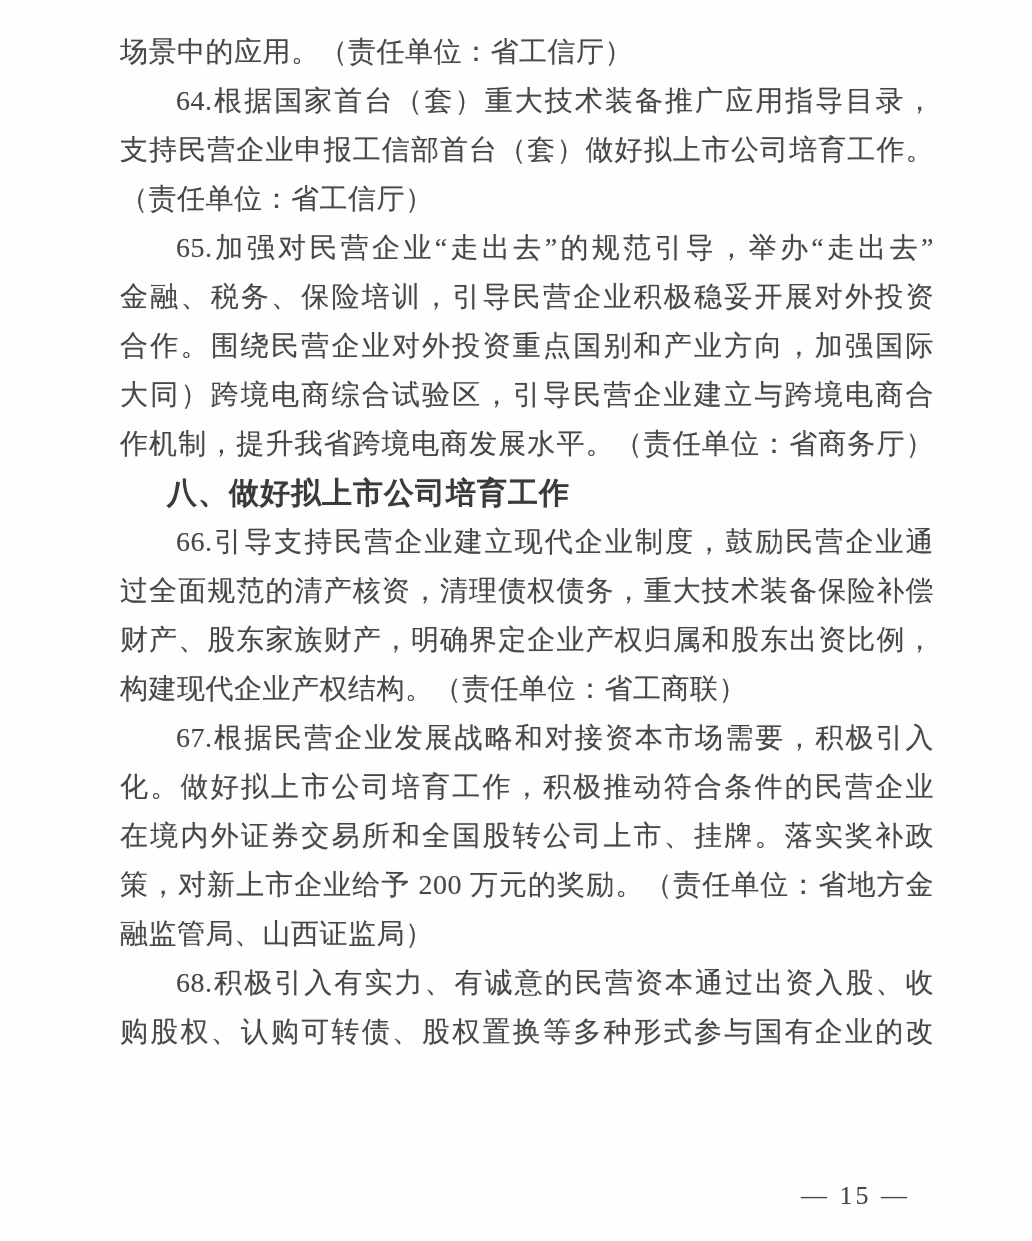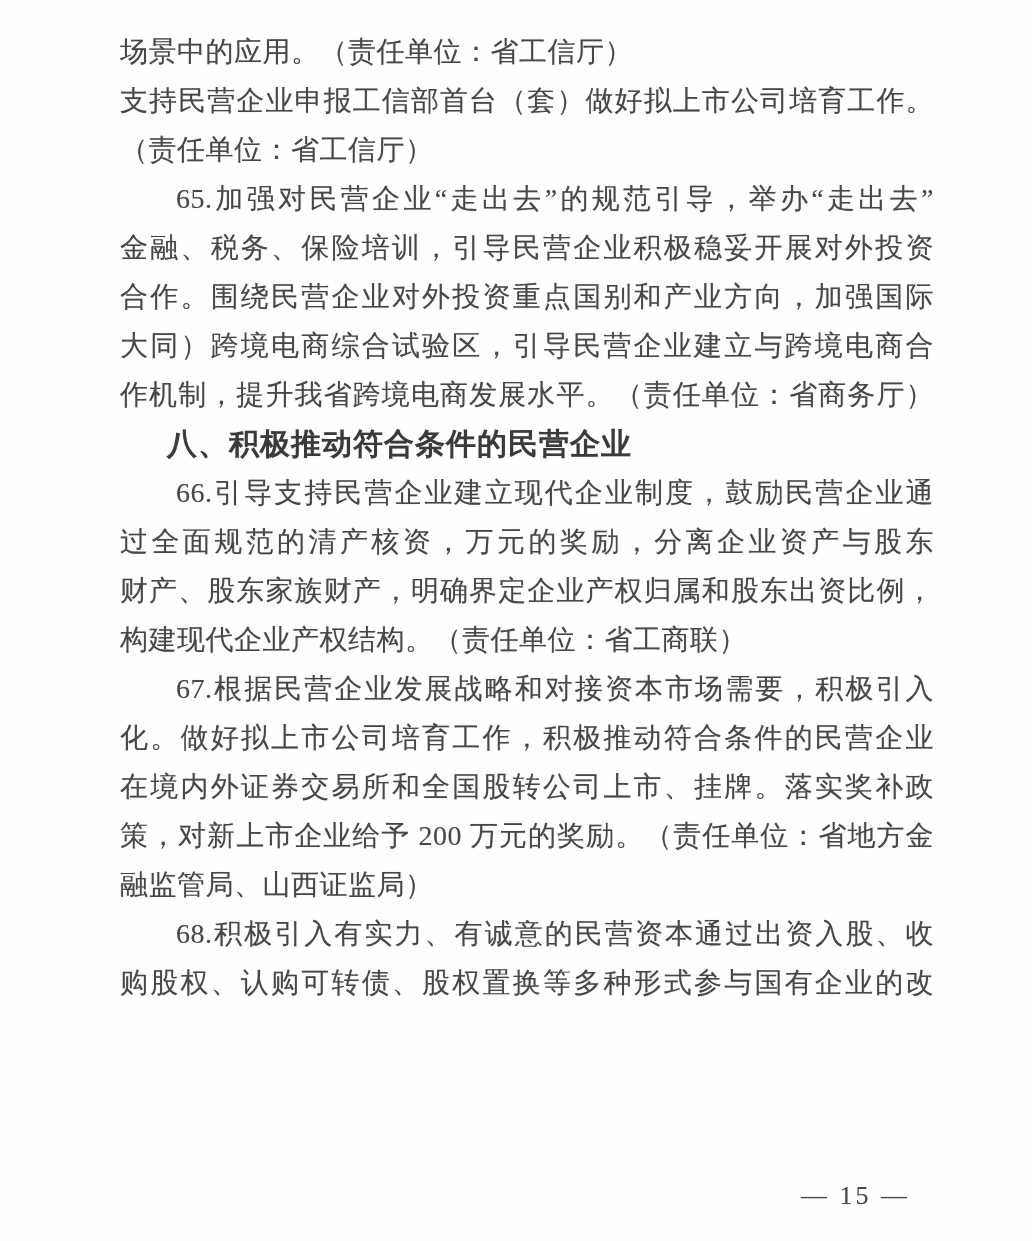--- a/index.html
+++ b/index.html
@@ -63,30 +63,31 @@
     font-family: "Liberation Serif", "DejaVu Serif", serif;
     text-align: right;
   }
 </style>
 </head>
 <body>
 
 <div class="page">
   <main class="body-text" id="doc-body">
       <div class="line end">场景中的应用。（责任单位：省工信厅）</div>
+      <div class="line start">64.根据国家首台（套）重大技术装备推广应用指导目录，</div>
       <div class="line full">支持民营企业申报工信部首台（套）做好拟上市公司培育工作。</div>
       <div class="line end">（责任单位：省工信厅）</div>
       <div class="line start">65.加强对民营企业“走出去”的规范引导，举办“走出去”</div>
       <div class="line full">金融、税务、保险培训，引导民营企业积极稳妥开展对外投资</div>
       <div class="line full">合作。围绕民营企业对外投资重点国别和产业方向，加强国际</div>
       <div class="line full">大同）跨境电商综合试验区，引导民营企业建立与跨境电商合</div>
       <div class="line full">作机制，提升我省跨境电商发展水平。（责任单位：省商务厅）</div>
-      <div class="line heading">八、积极推动符合条件的民营企业</div>
+      <div class="line heading">八、做好拟上市公司培育工作</div>
       <div class="line start">66.引导支持民营企业建立现代企业制度，鼓励民营企业通</div>
-      <div class="line full">过全面规范的清产核资，万元的奖励，分离企业资产与股东</div>
+      <div class="line full">过全面规范的清产核资，清理债权债务，重大技术装备保险补偿</div>
       <div class="line full">财产、股东家族财产，明确界定企业产权归属和股东出资比例，</div>
       <div class="line end">构建现代企业产权结构。（责任单位：省工商联）</div>
       <div class="line start">67.根据民营企业发展战略和对接资本市场需要，积极引入</div>
       <div class="line full">化。做好拟上市公司培育工作，积极推动符合条件的民营企业</div>
       <div class="line full">在境内外证券交易所和全国股转公司上市、挂牌。落实奖补政</div>
       <div class="line full">策，对新上市企业给予 200 万元的奖励。（责任单位：省地方金</div>
       <div class="line end">融监管局、山西证监局）</div>
       <div class="line start">68.积极引入有实力、有诚意的民营资本通过出资入股、收</div>
       <div class="line full">购股权、认购可转债、股权置换等多种形式参与国有企业的改</div>
     </main>

